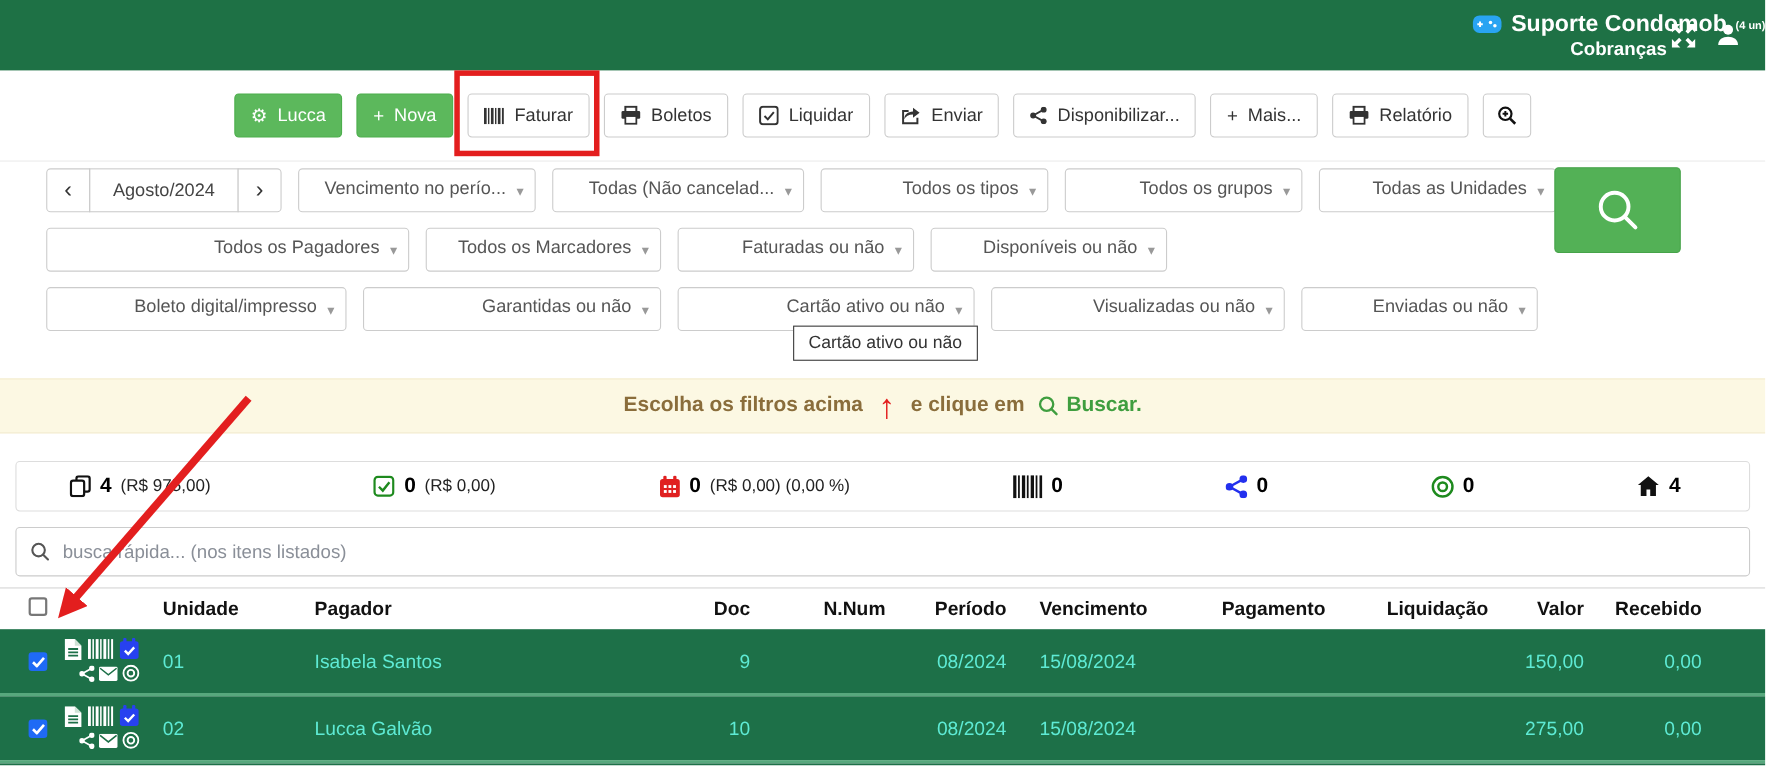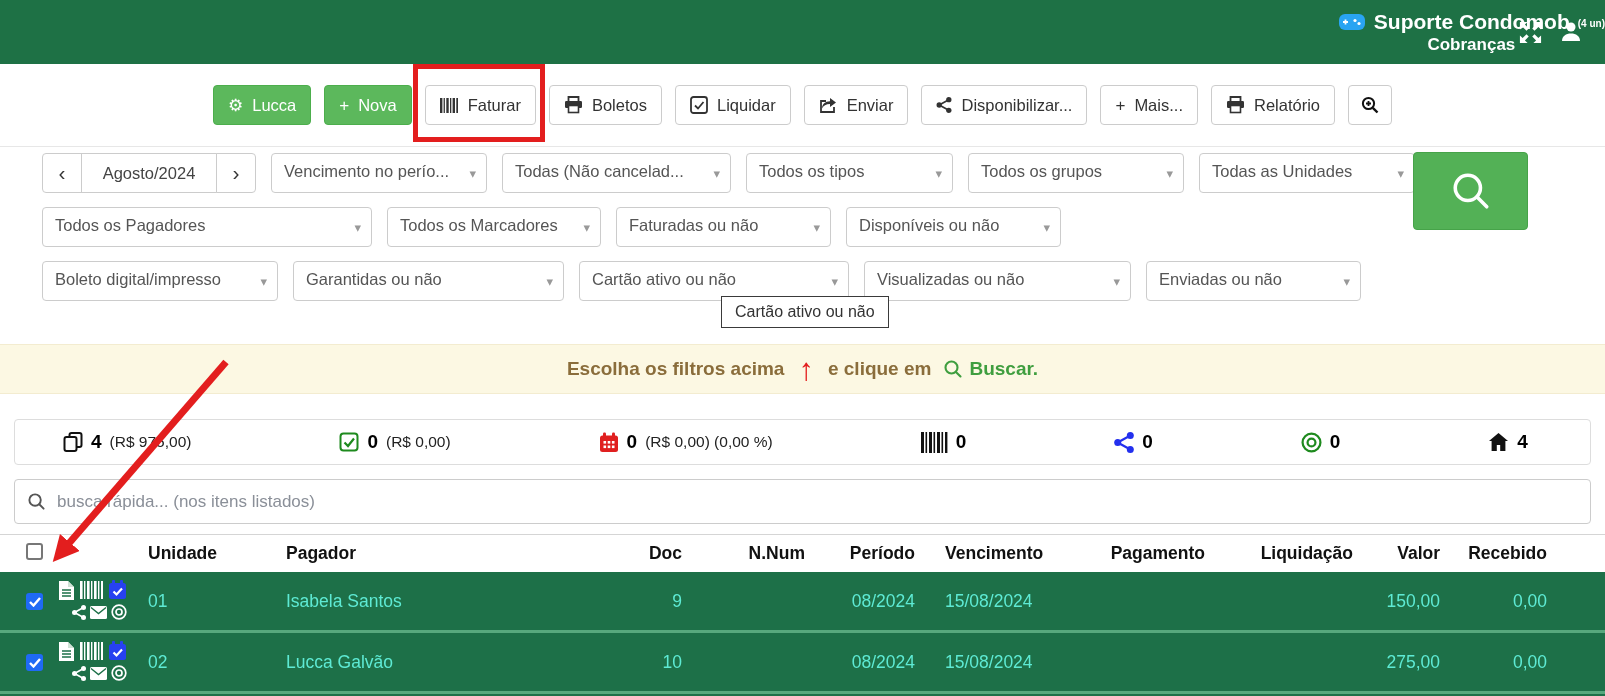--- a/index.html
+++ b/index.html
@@ -21,21 +21,21 @@
   .btn{height:40px;display:inline-flex;align-items:center;gap:9px;padding:0 14px;border:1px solid #ccc;border-radius:4px;background:#fff;color:#333;font-size:16.5px;font-family:inherit;cursor:pointer;white-space:nowrap;}
   .btn-green{background:#5cb85c;border-color:#4cae4c;color:#fff;}
   .btn .glyph{font-size:17px;line-height:1;}
   .faturar-wrap{position:relative;display:inline-flex;}
   .annotation-box{position:absolute;left:-12px;right:-9px;top:-21px;bottom:-17px;border:5px solid #e31e1e;pointer-events:none;z-index:30;}
 
   
   .filters{position:relative;padding:6px 0 4px 42px;background:#fff;}
   .frow{display:flex;gap:15px;margin-bottom:14px;}
   .frow:last-child{margin-bottom:0;}
-  .dd{position:relative;height:40px;border:1px solid #ccc;border-radius:4px;background:#fff;display:flex;align-items:center;padding:0 26px 4px 12px;color:#555;font-size:16.5px;cursor:pointer;white-space:nowrap;overflow:hidden;}
+  .dd{position:relative;height:40px;border:1px solid #ccc;border-radius:4px;background:#fff;display:flex;align-items:center;padding:0 26px 4px 12px;color:#555;font-size:16.5px;cursor:pointer;white-space:nowrap;overflow:hidden;justify-content:flex-end;}
   .dd::after{content:"▾";position:absolute;right:10px;top:12px;color:#999;font-size:13px;}
   .month-nav{display:flex;}
   .mn-btn{width:40px;height:40px;border:1px solid #ccc;background:#fff;color:#333;font-size:21px;cursor:pointer;display:flex;align-items:center;justify-content:center;}
   .mn-prev{border-radius:4px 0 0 4px;}
   .mn-next{border-radius:0 4px 4px 0;margin-left:-1px;}
   .mn-label{width:136px;height:40px;border-top:1px solid #ccc;border-bottom:1px solid #ccc;margin-left:-1px;display:flex;align-items:center;justify-content:center;color:#444;font-size:16.5px;border-left:1px solid #ccc;border-right:1px solid #ccc;}
   .search-big{position:absolute;left:1413px;top:5px;width:115px;height:78px;background:#53b156;border:1px solid #46a349;border-radius:4px;display:flex;align-items:center;justify-content:center;cursor:pointer;}
   .tooltip{position:absolute;left:721px;top:149px;background:#fff;border:1px solid #3a3a3a;padding:6px 13px;font-size:16px;color:#333;z-index:20;white-space:nowrap;}
 
   
@@ -224,21 +224,21 @@
           <span>Todos os Marcadores</span>
         </div>
       <div class="dd" style="width:215px;">
           <span>Faturadas ou não</span>
         </div>
       <div class="dd" style="width:215px;">
           <span>Disponíveis ou não</span>
         </div>
     </div>
     <div class="frow">
-      <div class="dd" style="width:236px;">
+      <div class="dd" style="width:273px;">
           <span>Boleto digital/impresso</span>
         </div>
       <div class="dd" style="width:271px;">
           <span>Garantidas ou não</span>
         </div>
       <div class="dd" style="width:270px;">
           <span>Cartão ativo ou não</span>
         </div>
       <div class="dd" style="width:267px;">
           <span>Visualizadas ou não</span>

